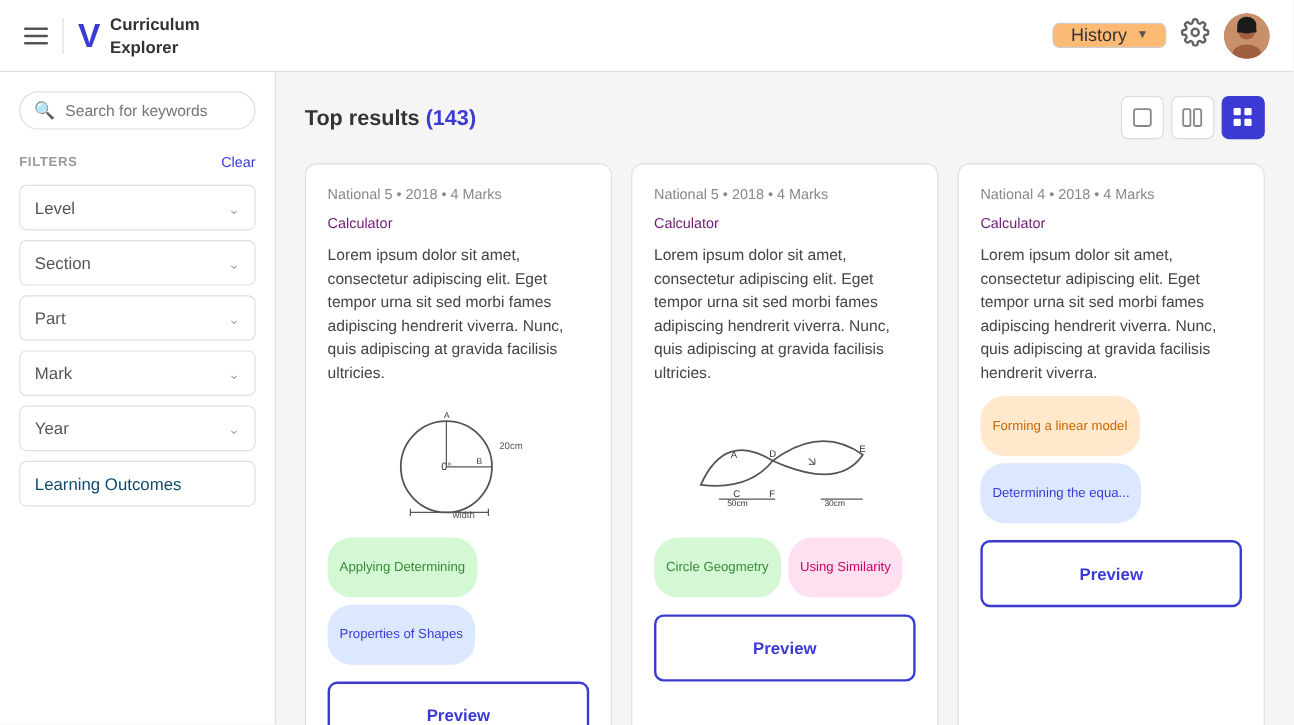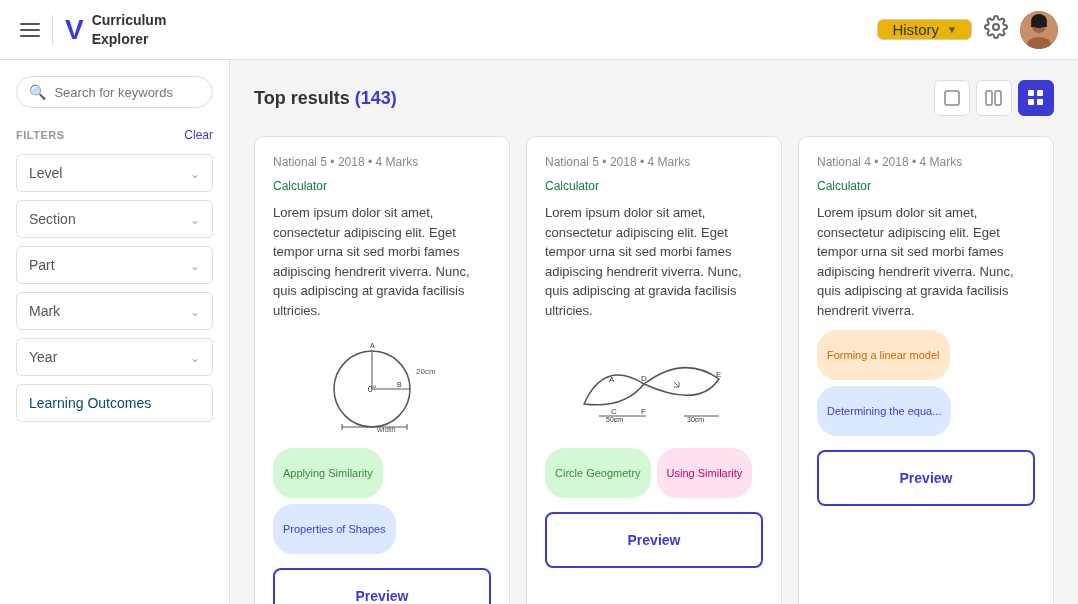--- a/index.html
+++ b/index.html
@@ -15,21 +15,21 @@
     .hamburger-icon { display: flex; flex-direction: column; gap: 4px; cursor: pointer; }
     .hamburger-icon span { display: block; width: 20px; height: 2px; background: #555; border-radius: 2px; }
     .divider-v { width: 1px; height: 30px; background: #ddd; }
     .logo { display: flex; align-items: center; gap: 8px; text-decoration: none; }
     .logo-v { color: #3b3bd4; font-size: 28px; font-weight: 900; line-height: 1; }
     .logo-text { font-size: 14px; font-weight: 600; color: #333; line-height: 1.3; }
     .header-right { display: flex; align-items: center; gap: 12px; }
     .history-dropdown {
       display: flex; align-items: center; gap: 8px;
       border: 1px solid #ccc; border-radius: 6px;
-      padding: 1px 14px; background: #eab308; cursor: pointer;
+      padding: 1px 14px; background: #fdba74; cursor: pointer;
       font-size: 15px; color: #333;
     }
     .chevron-down { font-size: 10px; color: #555; }
     .gear-btn { background: none; border: none; cursor: pointer; font-size: 22px; color: #666; }
     .avatar { width: 38px; height: 38px; border-radius: 50%; background: #c8a080; overflow: hidden; cursor: pointer; }
     .avatar-img {
       width: 38px; height: 38px; border-radius: 50%;
       background: linear-gradient(135deg, #c8906a 0%, #a06040 100%);
       display: flex; align-items: center; justify-content: center;
       font-size: 18px;
@@ -85,21 +85,21 @@
     }
     .view-btn.active { background: #3b3bd4; border-color: #3b3bd4; color: #fff; }
 
     
     .cards-grid { display: grid; grid-template-columns: repeat(3, 1fr); gap: 16px; }
     .card {
       background: #fff; border: 1px solid #e0e0e0; border-radius: 10px;
       padding: 18px; display: flex; flex-direction: column; gap: 10px;
     }
     .card-meta { font-size: 12px; color: #888; }
-    .card-type { font-size: 12px; color: #15803d; font-weight: 500; }
+    .card-type { font-size: 12px; color: #701a75; font-weight: 500; }
     .card-body { font-size: 13px; color: #444; line-height: 1.5; }
     .card-diagram {
       display: flex; justify-content: center; align-items: center;
       height: 100px; margin: 4px 0;
     }
     .card-tags { display: flex; flex-wrap: wrap; gap: 6px; }
     .tag {
       padding: 19px 10px; border-radius: 20px; font-size: 11px; font-weight: 500;
     }
     .tag-green { background: #d4f7d4; color: #3a8a3a; }
@@ -240,21 +240,21 @@
     <text x="104" y="40" font-size="8" fill="#555">20cm</text>
     <text x="65" y="98" font-size="8" fill="#555">width</text>
     <text x="85" y="53" font-size="7" fill="#333">B</text>
     <text x="58" y="14" font-size="7" fill="#333">A</text>
     <line x1="30" y1="93" x2="95" y2="93" stroke="#555" stroke-width="1"></line>
     <line x1="30" y1="90" x2="30" y2="96" stroke="#555" stroke-width="1"></line>
     <line x1="95" y1="90" x2="95" y2="96" stroke="#555" stroke-width="1"></line>
   </svg>
           </div>
     <div class="card-tags">
-            <span class="tag tag-green">Applying Similarity</span>
+            <span class="tag tag-green">Applying Determining</span>
             <span class="tag tag-blue">Properties of Shapes</span>
           </div>
     <button class="preview-btn">Preview</button>
   </div>
         <div class="card">
     <div class="card-meta">National 5 • 2018 • 4 Marks</div>
     <div class="card-type">Calculator</div>
     <div class="card-body">Lorem ipsum dolor sit amet, consectetur adipiscing elit. Eget tempor urna sit sed morbi fames adipiscing hendrerit viverra. Nunc, quis adipiscing at gravida facilisis ultricies.</div>
     <div class="card-diagram">
             <svg width="200" height="80" viewBox="0 0 200 80">

